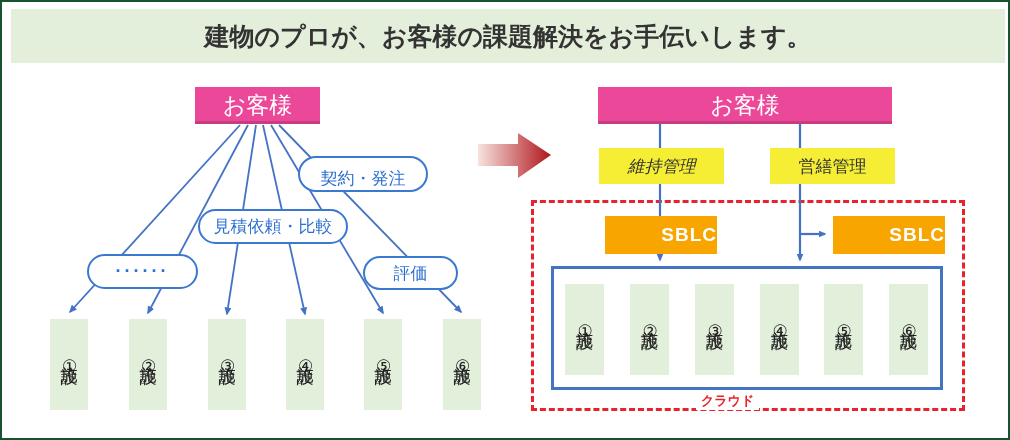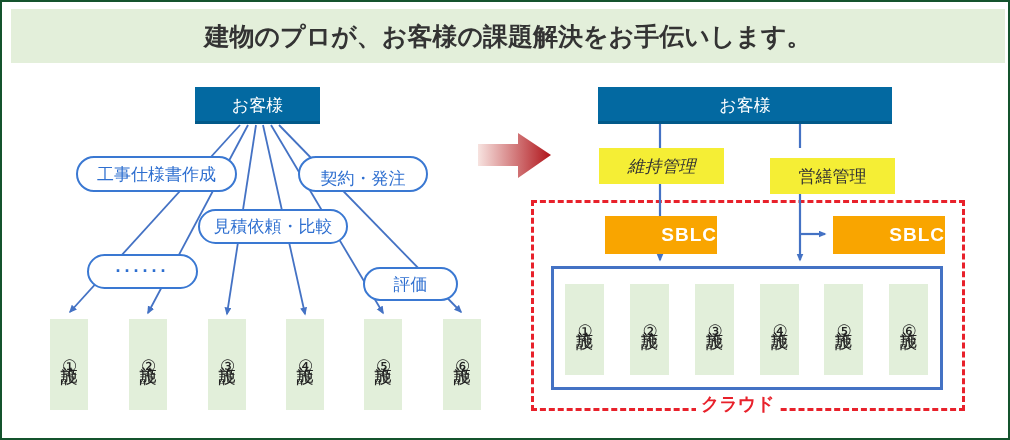--- a/index.html
+++ b/index.html
@@ -4,22 +4,22 @@
 <style>
   html,body{margin:0;padding:0;background:#ffffff;font-family:"Liberation Sans","DejaVu Sans",sans-serif;}
   .canvas{position:relative;width:1010px;height:440px;background:#ffffff;border:2px solid #14532d;box-sizing:border-box;overflow:hidden;}
 
   .header-band{position:absolute;left:9px;top:7px;width:994px;height:54px;background:#e3efda;
     display:flex;align-items:center;justify-content:center;z-index:3;}
   .header-band .title{font-size:25px;font-weight:bold;color:#333333;letter-spacing:0px;}
 
   .lines-layer{position:absolute;left:0;top:0;width:1010px;height:440px;z-index:2;pointer-events:none;}
 
-  .box-blue{position:absolute;background:#0369a1;color:#ffffff;display:flex;align-items:center;justify-content:center;
-    font-size:17px;z-index:3;box-shadow:inset 0 -3px 0 rgba(0,0,0,0.15);}
+  .box-blue{position:absolute;background:#ec4899;color:#ffffff;display:flex;align-items:center;justify-content:center;
+    font-size:23px;z-index:3;box-shadow:inset 0 -3px 0 rgba(0,0,0,0.15);}
 
   .pill{position:absolute;background:#ffffff;border:2px solid #3a78d2;border-radius:20px;color:#2e6fd0;
     display:flex;align-items:center;justify-content:center;font-size:17px;z-index:3;box-sizing:border-box;}
   .pill.dots{font-weight:bold;font-size:18px;letter-spacing:3px;}
 
   .box-yellow{position:absolute;background:#f5ee35;color:#333333;display:flex;align-items:center;justify-content:center;
     font-size:17px;z-index:3;}
 
   .box-orange{position:absolute;background:#f9a500;color:#ffffff;font-weight:bold;letter-spacing:1px;
     display:flex;align-items:center;justify-content:flex-end;font-size:19px;z-index:3;}
@@ -28,21 +28,21 @@
     z-index:3;}
   .facility span{writing-mode:vertical-lr;text-orientation:upright;font-size:17px;line-height:1.0;letter-spacing:2px;}
 
   .blue-frame{position:absolute;left:549px;top:264px;width:392px;height:124px;border:3px solid #4472c4;
     background:#ffffff;z-index:2;box-sizing:border-box;}
 
   .cloud-frame{position:absolute;left:529px;top:198px;width:434px;height:211px;border:3px dashed #e8212b;
     z-index:1;box-sizing:border-box;}
 
   .cloud-label{position:absolute;left:694px;top:390px;background:#ffffff;padding:0 5px;color:#e8212b;
-    font-weight:bold;font-size:18px;z-index:4;}
+    font-weight:bold;font-size:13px;z-index:4;}
 </style>
 </head>
 <body>
 
 <div class="canvas">
 
   <div class="header-band">
     <span class="title">建物のプロが、お客様の課題解決をお手伝いします。</span>
   </div>
 
@@ -74,33 +74,30 @@
       <line x1="798" y1="232" x2="823" y2="232" marker-end="url(#arw)"></line>
     </g>
 
     <polygon points="476,142 516,142 516,131 549,153 516,176 516,164 476,164" fill="url(#redgrad)"></polygon>
   </svg>
 
   <div class="box-blue" style="left:193px;top:85px;width:125px;height:37px;">
     <span>お客様</span>
   </div>
 
-  <div class="pill" style="left:74px;top:154px;width:161px;height:36px;">
-    <span>工事仕様書作成</span>
-  </div>
   <div class="pill" style="left:296px;top:154px;width:130px;height:36px;align-items:flex-end;">
     <span>契約・発注</span>
   </div>
   <div class="pill" style="left:196px;top:207px;width:150px;height:35px;">
     <span>見積依頼・比較</span>
   </div>
   <div class="pill dots" style="left:85px;top:252px;width:111px;height:35px;">
     <span>······</span>
   </div>
-  <div class="pill" style="left:361px;top:265px;width:95px;height:34px;">
+  <div class="pill" style="left:361px;top:254px;width:95px;height:34px;">
     <span>評価</span>
   </div>
 
   <div class="facility" style="left:48px;top:317px;width:38px;height:91px;">
     <span>施設①</span>
   </div>
   <div class="facility" style="left:127px;top:317px;width:38px;height:91px;">
     <span>施設②</span>
   </div>
   <div class="facility" style="left:206px;top:317px;width:38px;height:91px;">
@@ -116,21 +113,21 @@
     <span>施設⑥</span>
   </div>
 
   <div class="box-blue" style="left:596px;top:85px;width:294px;height:37px;">
     <span>お客様</span>
   </div>
 
   <div class="box-yellow" style="left:597px;top:146px;width:125px;height:36px;font-style:italic;">
     <span>維持管理</span>
   </div>
-  <div class="box-yellow" style="left:768px;top:156px;width:125px;height:36px;">
+  <div class="box-yellow" style="left:768px;top:146px;width:125px;height:36px;">
     <span>営繕管理</span>
   </div>
 
   <div class="cloud-frame"></div>
   <div class="cloud-label">クラウド</div>
 
   <div class="box-orange" style="left:603px;top:214px;width:112px;height:38px;">
     <span>SBLC</span>
   </div>
   <div class="box-orange" style="left:831px;top:214px;width:112px;height:38px;">

